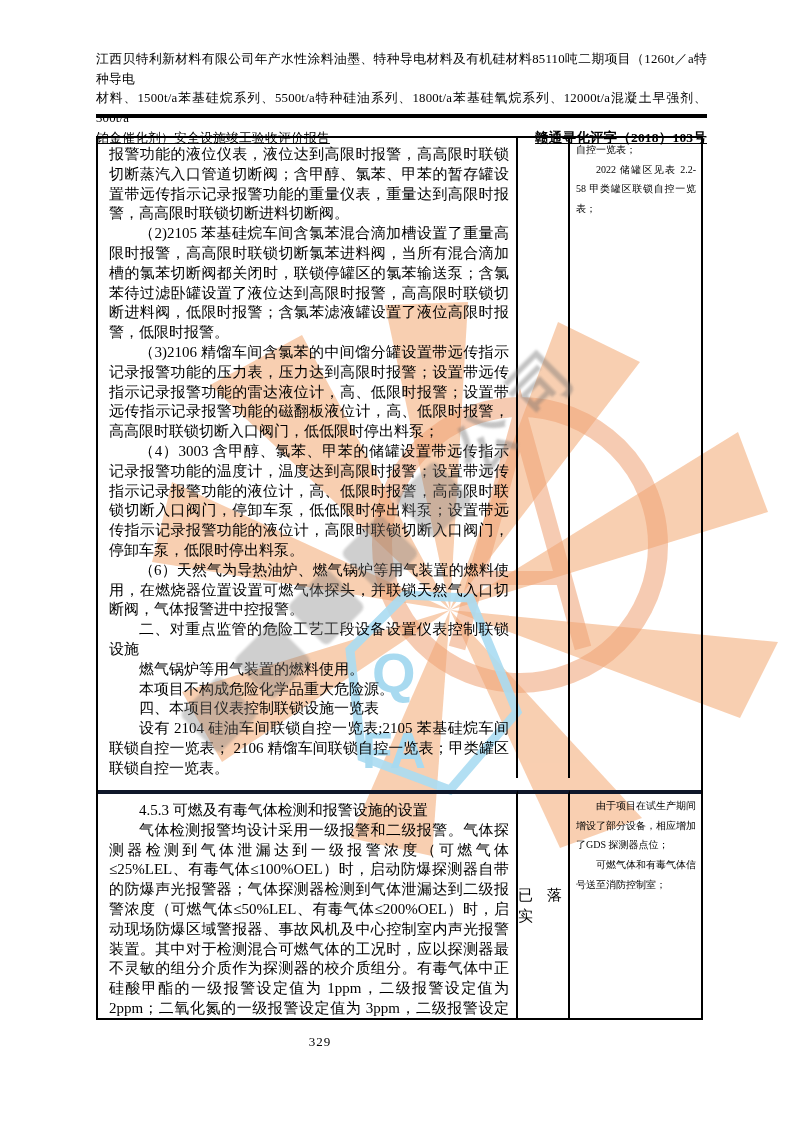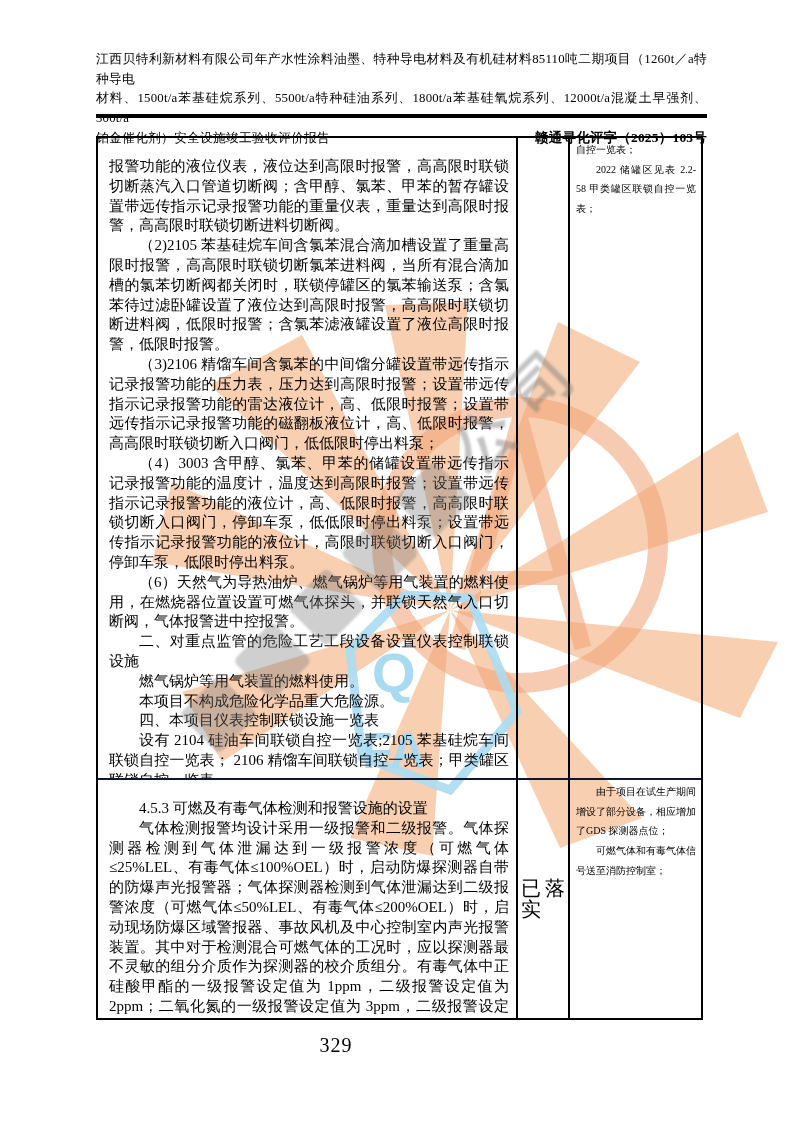--- a/index.html
+++ b/index.html
@@ -19,46 +19,46 @@
   }
   .wm-blk{
     display:inline-block;width:56px;height:56px;margin-right:20px;
     background:rgba(115,115,115,0.34);border-radius:6px;vertical-align:middle;
   }
   
   #header{
     position:absolute;left:96px;top:50px;width:611px;z-index:2;
     font-size:12.8px;line-height:19.5px;text-align:justify;letter-spacing:0.2px;
   }
-  #header .l3{display:flex;justify-content:space-between;align-items:baseline;}
+  #header .l3{display:flex;justify-content:space-between;align-items:baseline;text-decoration:underline;}
   #header .doc-no{font-weight:bold;font-size:13.5px;white-space:nowrap;}
   #header-rule{
     position:absolute;left:96px;top:114px;width:611px;height:4px;background:#000;z-index:2;
   }
   
   #review-table{
     position:absolute;left:96px;top:136px;width:607px;height:884px;z-index:2;
     border:2px solid #000;box-sizing:border-box;
     display:grid;grid-template-columns:420px 52px 1fr;grid-template-rows:640px 1fr;
   }
   .cell{box-sizing:border-box;overflow:hidden;}
-  .c-left{border-right:2px solid #000;padding:19px 7px 0 11px;
+  .c-left{border-right:2px solid #000;padding:7px 7px 0 11px;
     font-size:15px;line-height:19.8px;text-align:justify;text-justify:inter-ideograph;}
-  .c-mid{border-right:2px solid #000;display:flex;align-items:center;justify-content:center;
-    font-size:20px;line-height:21px;}
+  .c-mid{border-right:2px solid #000;display:flex;align-items:center;
+    font-size:15px;line-height:21px;}
   .c-right{padding:2px 5px 0 6px;font-size:10px;line-height:19.7px;
     text-align:justify;text-justify:inter-ideograph;}
-  .r2{border-top:2px solid #0f172a;}
+  .r2{border-top:4px solid #0f172a;margin-top:12px;}
   .cell p{margin:0;text-indent:2em;}
   .cell p.noind{text-indent:0;}
   .status-inner{width:44px;text-align:justify;text-justify:inter-ideograph;}
   
   #page-number{
     position:absolute;left:0;top:1034px;width:640px;text-align:center;
-    font-size:20px;z-index:2;letter-spacing:1px;padding-left:16px;
+    font-size:13px;z-index:2;letter-spacing:1px;
   }
 </style>
 </head>
 <body>
 
 <svg class="wm" id="wm-salmon" viewBox="0 0 793 1122" xmlns="http://www.w3.org/2000/svg" aria-hidden="true">
   <g fill="#f8caa9" opacity="0.9">
     <polygon points="450,610 210,385 302,335"></polygon>
     <polygon points="450,610 385,305 468,302"></polygon>
     <polygon points="450,610 558,322 640,362"></polygon>
@@ -80,21 +80,21 @@
   <polygon points="405,595 350,650 362,757 450,790 517,712 470,598" fill="none" stroke="#aadcf2" stroke-width="9" opacity="0.9"></polygon>
   <text x="372" y="692" font-family="Liberation Sans, sans-serif" font-size="56" font-weight="bold" fill="#a8daf0">Q</text>
   <text x="362" y="768" font-family="Liberation Sans, sans-serif" font-size="50" font-weight="bold" fill="#a8daf0">FA</text>
 </svg>
 
 <div id="header">
   <div>江西贝特利新材料有限公司年产水性涂料油墨、特种导电材料及有机硅材料85110吨二期项目（1260t／a特种导电</div>
   <div>材料、1500t/a苯基硅烷系列、5500t/a特种硅油系列、1800t/a苯基硅氧烷系列、12000t/a混凝土早强剂、300t/a</div>
   <div class="l3">
     <span>铂金催化剂）安全设施竣工验收评价报告</span>
-    <span class="doc-no">赣通寻化评字（2025）103号</span>
+    <span class="doc-no">赣通寻化评字（2018）103号</span>
   </div>
 </div>
 <div id="header-rule"></div>
 
 <div id="review-table">
 
   <div class="cell c-left">
     <p class="noind">报警功能的液位仪表，液位达到高限时报警，高高限时联锁切断蒸汽入口管道切断阀；含甲醇、氯苯、甲苯的暂存罐设置带远传指示记录报警功能的重量仪表，重量达到高限时报警，高高限时联锁切断进料切断阀。</p>
     <p>（2)2105 苯基硅烷车间含氯苯混合滴加槽设置了重量高限时报警，高高限时联锁切断氯苯进料阀，当所有混合滴加槽的氯苯切断阀都关闭时，联锁停罐区的氯苯输送泵；含氯苯待过滤卧罐设置了液位达到高限时报警，高高限时联锁切断进料阀，低限时报警；含氯苯滤液罐设置了液位高限时报警，低限时报警。</p>
     <p>（3)2106 精馏车间含氯苯的中间馏分罐设置带远传指示记录报警功能的压力表，压力达到高限时报警；设置带远传指示记录报警功能的雷达液位计，高、低限时报警；设置带远传指示记录报警功能的磁翻板液位计，高、低限时报警，高高限时联锁切断入口阀门，低低限时停出料泵；</p>

